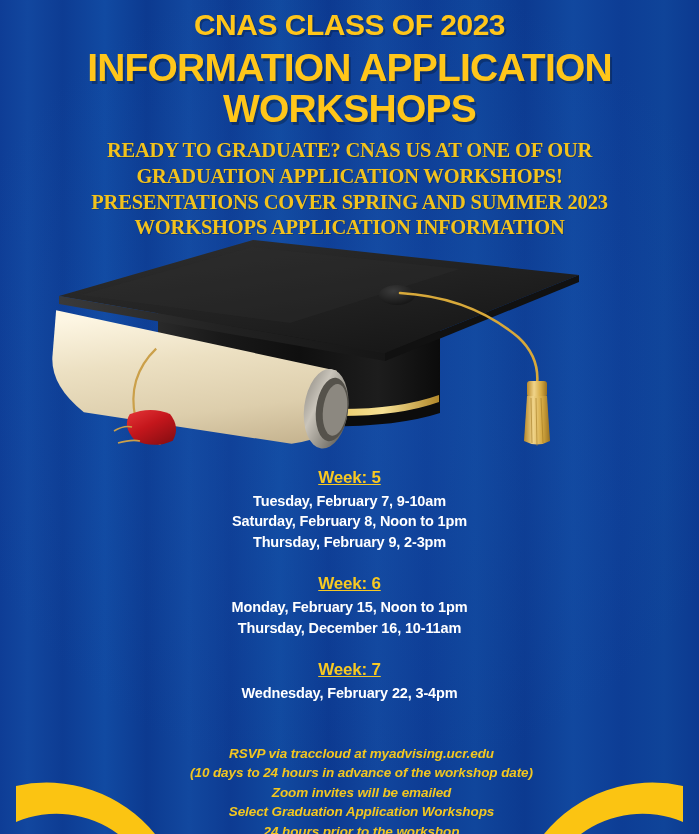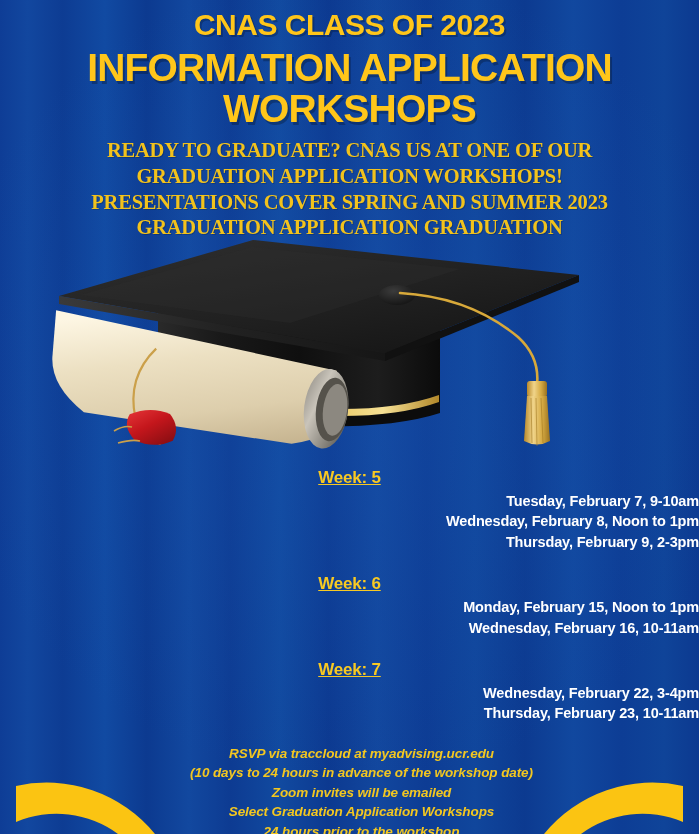--- a/index.html
+++ b/index.html
@@ -111,21 +111,20 @@
     letter-spacing: -0.2px;
     text-decoration: underline;
   }
   .week-row {
     color: #ffffff;
     font-family: "Liberation Sans", sans-serif;
     font-weight: bold;
     font-size: 14.5px;
     line-height: 1.42;
     letter-spacing: -0.15px;
-    text-align: right;
   }
 
   
   .footer {
     position: absolute;
     top: 744px;
     left: 0; right: 0;
     text-align: center;
     color: #f3c720;
     font-family: "Liberation Sans", sans-serif;
@@ -266,42 +265,41 @@
 
     <div class="headline">
       <span class="l1">INFORMATION APPLICATION</span>
       <span class="l2">WORKSHOPS</span>
     </div>
 
     <div class="subhead">
       <span>READY TO GRADUATE? CNAS US AT ONE OF OUR</span>
       <span>GRADUATION APPLICATION WORKSHOPS!</span>
       <span>PRESENTATIONS COVER SPRING AND SUMMER 2023</span>
-      <span>GRADUATION APPLICATION GRADUATION</span>
+      <span>WORKSHOPS APPLICATION INFORMATION</span>
     </div>
 
     <div class="schedule">
 
       <div class="week-block">
         <div class="week-title">Week: 5</div>
         <div class="week-row">Tuesday, February 7, 9-10am</div>
-        <div class="week-row">Wednesday, February 8, Noon to 1pm</div>
+        <div class="week-row">Saturday, February 8, Noon to 1pm</div>
         <div class="week-row">Thursday, February 9, 2-3pm</div>
       </div>
 
       <div class="week-block">
         <div class="week-title">Week: 6</div>
         <div class="week-row">Monday, February 15, Noon to 1pm</div>
-        <div class="week-row">Wednesday, February 16, 10-11am</div>
+        <div class="week-row">Thursday, December 16, 10-11am</div>
       </div>
 
       <div class="week-block">
         <div class="week-title">Week: 7</div>
         <div class="week-row">Wednesday, February 22, 3-4pm</div>
-        <div class="week-row">Thursday, February 23, 10-11am</div>
       </div>
 
     </div>
 
     <div class="footer">
       <span>RSVP via traccloud at myadvising.ucr.edu</span>
       <span>(10 days to 24 hours in advance of the workshop date)</span>
       <span>Zoom invites will be emailed</span>
       <span>Select Graduation Application Workshops</span>
       <span>24 hours prior to the workshop</span>

